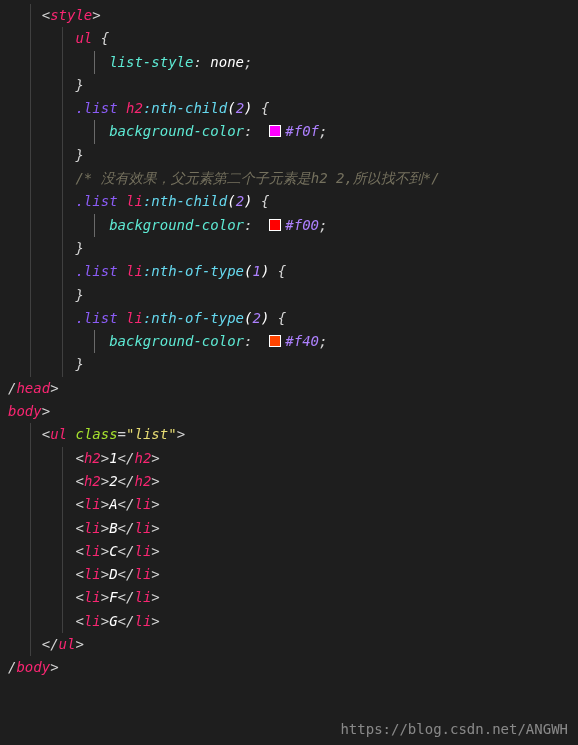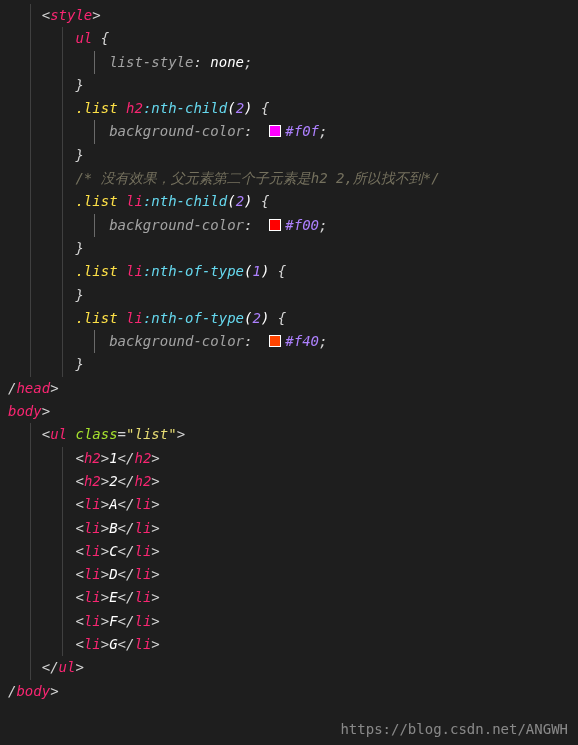--- a/index.html
+++ b/index.html
@@ -26,25 +26,25 @@
   position: absolute;
   left: 0;
   top: 0;
   bottom: 0;
   border-left: 1px solid #404040;
 }
 .guide.active {
   border-left: 1px solid #6a6a6a;
 }
 .tag { color: #f92672; }
-.sel-class { color: #fde047; }
+.sel-class { color: #8b5cf6; }
 .sel-elem { color: #f92672; }
 .pseudo-fn { color: #66d9ef; font-style: italic; }
 .num { color: #ae81ff; }
-.prop { color: #a3a3a3; }
+.prop { color: #5eead4; }
 .punct { color: #d4d4d4; }
 .brace { color: #d4d4d4; }
 .str { color: #e6db74; }
 .attr { color: #a6e22e; font-style: italic; }
 .text { color: #ffffff; }
 .comment { color: #75715e; font-style: italic; }
 .color-val { color: #ae81ff; }
 .white { color: #ffffff; }
 .swatch {
   display: inline-block;
@@ -88,19 +88,18 @@
     <div class="line"><span class="guide" style="left:22px"></span><span class="guide" style="left:54px"></span>        <span class="brace">}</span></div>
     <div class="line"><span class="punct">/</span><span class="tag">head</span><span class="punct">&gt;</span></div>
     <div class="line"><span class="tag">body</span><span class="punct">&gt;</span></div>
     <div class="line"><span class="guide" style="left:22px"></span>    <span class="punct">&lt;</span><span class="tag">ul</span> <span class="attr">class</span><span class="punct">=</span><span class="str">"list"</span><span class="punct">&gt;</span></div>
     <div class="line"><span class="guide" style="left:22px"></span><span class="guide" style="left:54px"></span>        <span class="punct">&lt;</span><span class="tag">h2</span><span class="punct">&gt;</span><span class="text">1</span><span class="punct">&lt;/</span><span class="tag">h2</span><span class="punct">&gt;</span></div>
     <div class="line"><span class="guide" style="left:22px"></span><span class="guide" style="left:54px"></span>        <span class="punct">&lt;</span><span class="tag">h2</span><span class="punct">&gt;</span><span class="text">2</span><span class="punct">&lt;/</span><span class="tag">h2</span><span class="punct">&gt;</span></div>
     <div class="line"><span class="guide" style="left:22px"></span><span class="guide" style="left:54px"></span>        <span class="punct">&lt;</span><span class="tag">li</span><span class="punct">&gt;</span><span class="text">A</span><span class="punct">&lt;/</span><span class="tag">li</span><span class="punct">&gt;</span></div>
     <div class="line"><span class="guide" style="left:22px"></span><span class="guide" style="left:54px"></span>        <span class="punct">&lt;</span><span class="tag">li</span><span class="punct">&gt;</span><span class="text">B</span><span class="punct">&lt;/</span><span class="tag">li</span><span class="punct">&gt;</span></div>
     <div class="line"><span class="guide" style="left:22px"></span><span class="guide" style="left:54px"></span>        <span class="punct">&lt;</span><span class="tag">li</span><span class="punct">&gt;</span><span class="text">C</span><span class="punct">&lt;/</span><span class="tag">li</span><span class="punct">&gt;</span></div>
     <div class="line"><span class="guide" style="left:22px"></span><span class="guide" style="left:54px"></span>        <span class="punct">&lt;</span><span class="tag">li</span><span class="punct">&gt;</span><span class="text">D</span><span class="punct">&lt;/</span><span class="tag">li</span><span class="punct">&gt;</span></div>
-    <div class="line"><span class="guide" style="left:22px"></span><span class="guide" style="left:54px"></span>        <span class="punct">&lt;</span><span class="tag">li</span><span class="punct">&gt;</span><span class="text">E</span><span class="punct">&lt;/</span><span class="tag">li</span><span class="punct">&gt;</span></div>
     <div class="line"><span class="guide" style="left:22px"></span><span class="guide" style="left:54px"></span>        <span class="punct">&lt;</span><span class="tag">li</span><span class="punct">&gt;</span><span class="text">F</span><span class="punct">&lt;/</span><span class="tag">li</span><span class="punct">&gt;</span></div>
     <div class="line"><span class="guide" style="left:22px"></span><span class="guide" style="left:54px"></span>        <span class="punct">&lt;</span><span class="tag">li</span><span class="punct">&gt;</span><span class="text">G</span><span class="punct">&lt;/</span><span class="tag">li</span><span class="punct">&gt;</span></div>
     <div class="line"><span class="guide" style="left:22px"></span>    <span class="punct">&lt;/</span><span class="tag">ul</span><span class="punct">&gt;</span></div>
     <div class="line"><span class="punct">/</span><span class="tag">body</span><span class="punct">&gt;</span></div>
   </div>
 <div class="watermark">https://blog.csdn.net/ANGWH</div>
 
 </body></html>

